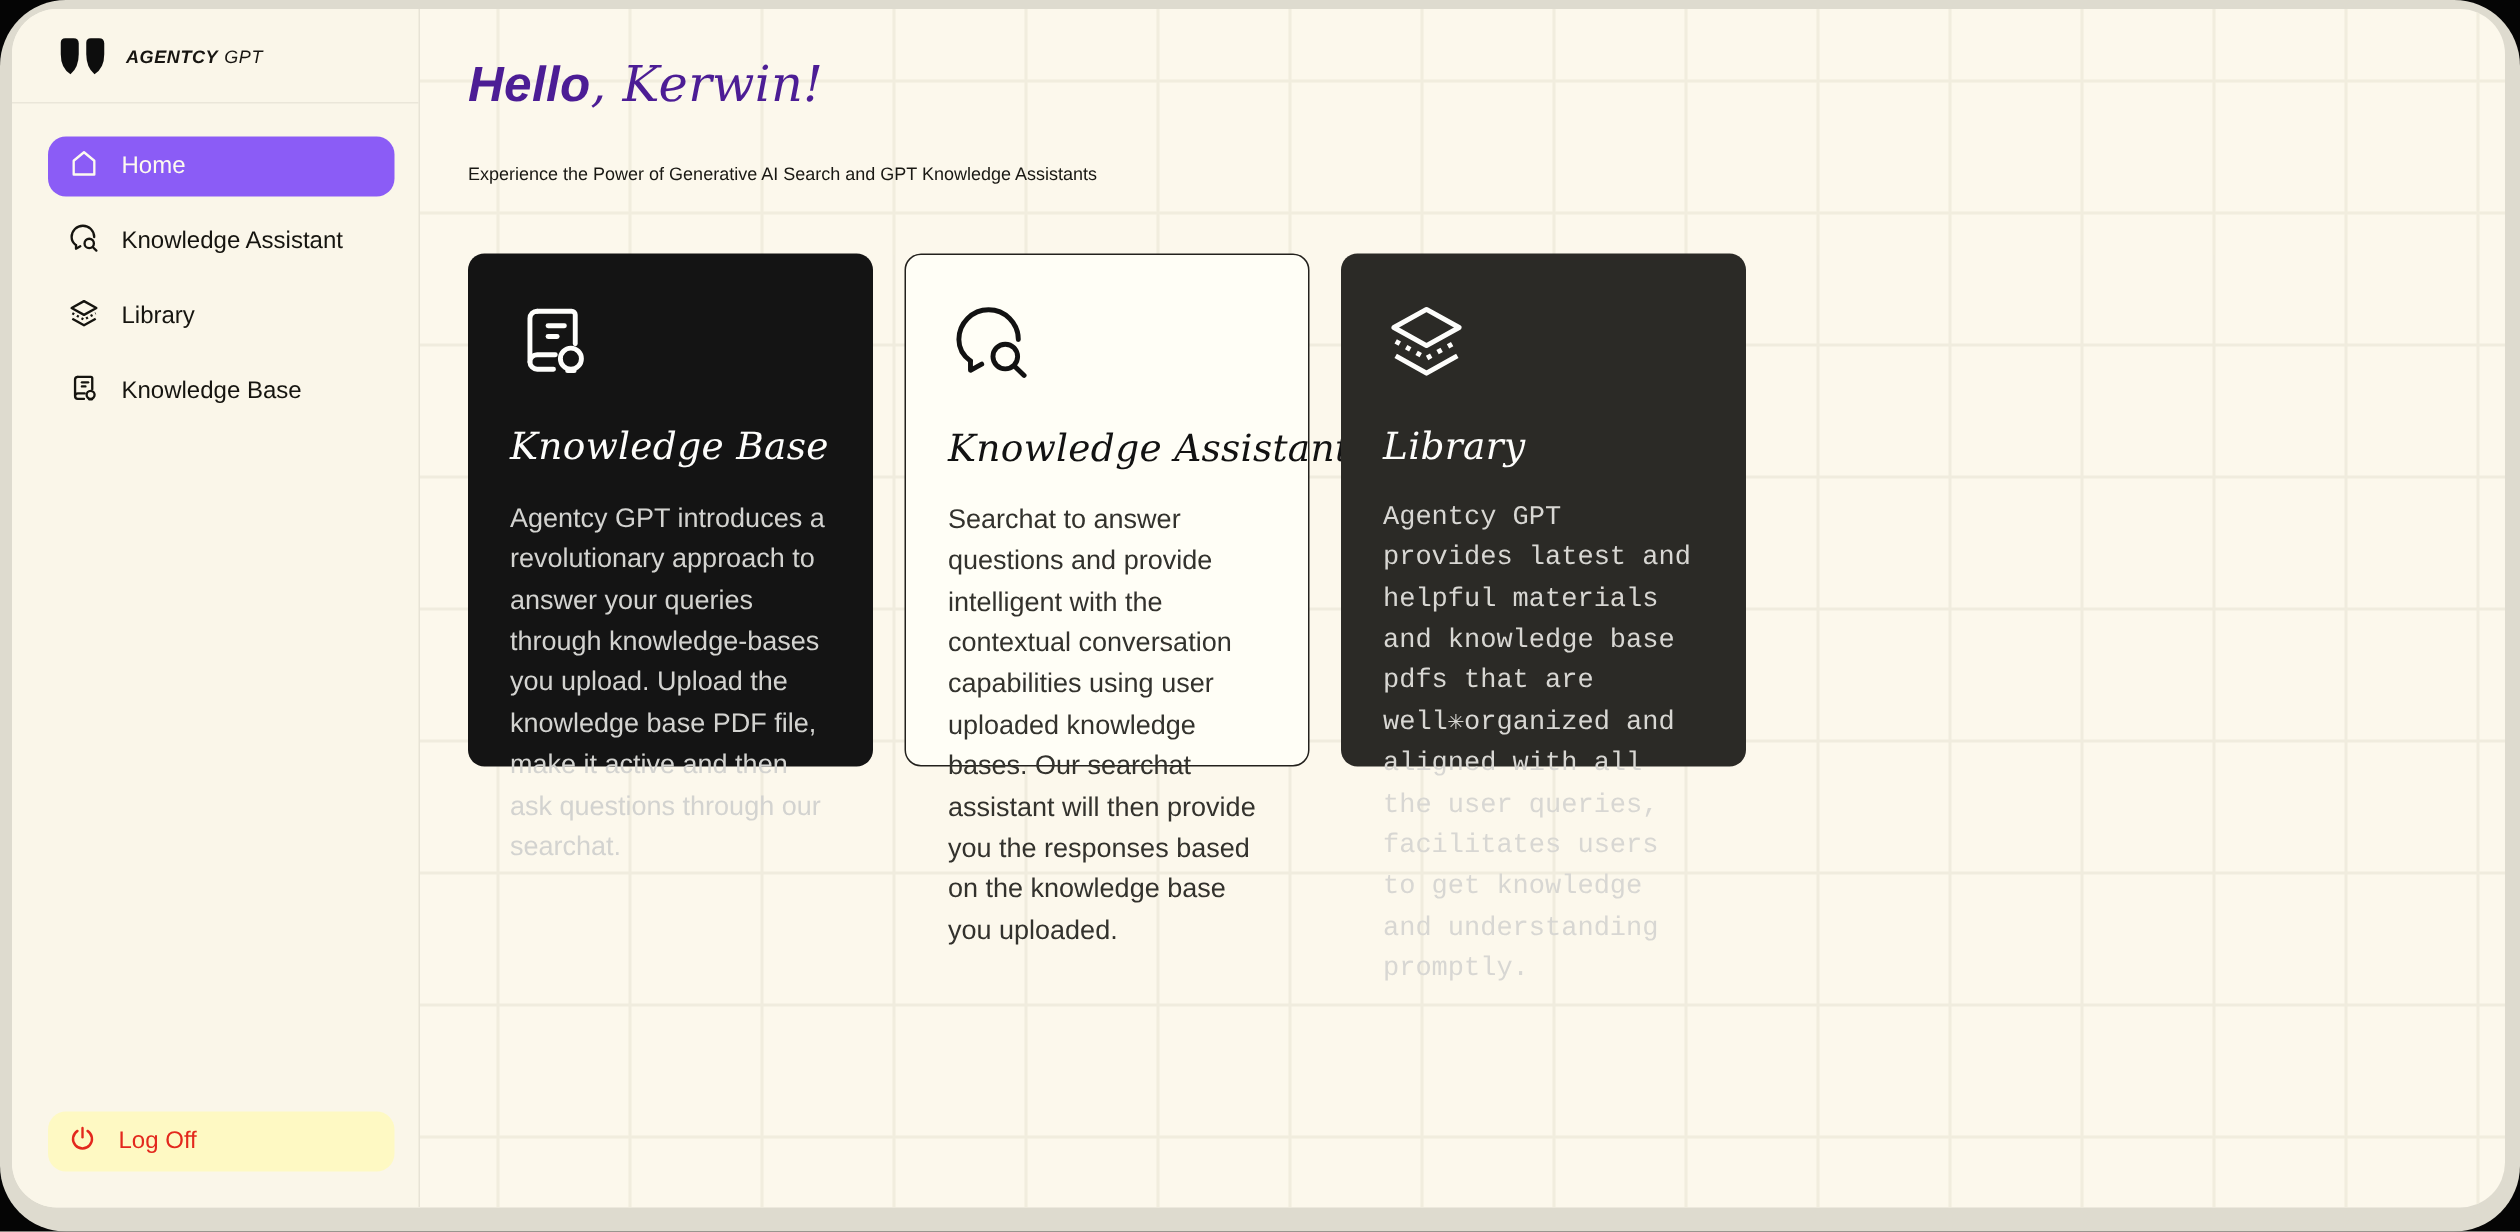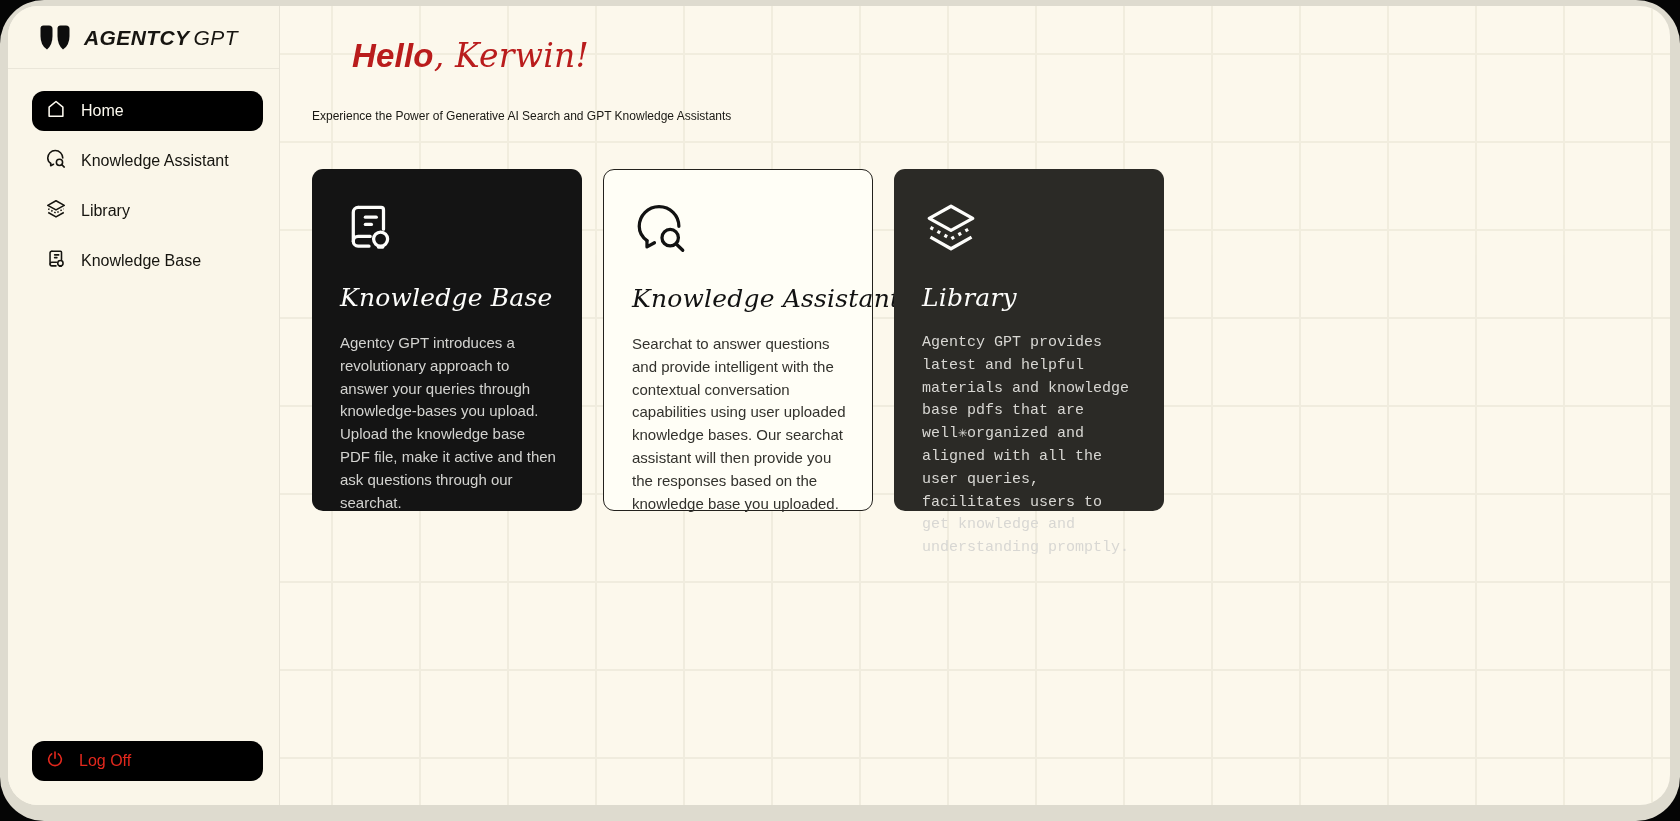--- a/index.html
+++ b/index.html
@@ -32,42 +32,42 @@
     border-right: 1px solid #e7e3d6;
     display: flex;
     flex-direction: column;
   }
   .brand {
     display: flex; align-items: center; gap: 12px;
     padding: 17px 24px 15px 30px;
     border-bottom: 1px solid #eae6d9;
   }
   .brand svg { width: 34px; height: 30px; display: block; }
-  .brand-text { font-size: 21px; letter-spacing: .4px; color: #171511; font-style: italic; white-space: nowrap; }
+  .brand-text { font-size: 12px; letter-spacing: .4px; color: #171511; font-style: italic; white-space: nowrap; }
   .brand-text .b { font-weight: 700; }
   .brand-text .l { font-weight: 400; margin-left: 4px; }
 
   .nav { flex: 1; padding: 22px 16px 0 24px; }
   .nav-item {
     display: flex; align-items: center; gap: 14px;
     height: 40px; padding: 0 13px; margin-bottom: 10px;
     border-radius: 12px;
     color: #15140f;
     font-size: 16px;
     cursor: pointer;
   }
   .nav-item svg { width: 22px; height: 22px; flex: 0 0 22px; }
-  .nav-item.active { background: #000000; color: #fdfaf0; }
+  .nav-item.active { background: #8b5cf6; color: #fdfaf0; }
 
   .logoff {
     margin: 0 16px 24px 24px;
     display: flex; align-items: center; gap: 14px;
     height: 40px; padding: 14px 13px;
     border-radius: 12px;
-    background: #000000;
+    background: #fef9c3;
     color: #e3281d;
     font-size: 16px;
     cursor: pointer;
   }
   .logoff svg { width: 20px; height: 20px; }
 
   
   .main {
     flex: 1;
     position: relative;
@@ -81,23 +81,22 @@
       linear-gradient(90deg, #efebdc 2px, transparent 2px);
     background-size: 88px 88px;
     background-position: -37px 47px;
     opacity: .85;
     pointer-events: none;
   }
   .main > * { position: relative; }
 
   h1.greeting {
     font-size: 33px;
-    color: #b91c1c;
+    color: #4c1d95;
     letter-spacing: .2px;
-    margin-left: 40px;
   }
   h1.greeting .g-bold { font-family: "Liberation Sans", sans-serif; font-weight: 800; font-style: italic; }
   h1.greeting .g-name { font-family: "DejaVu Serif", serif; font-weight: 400; font-style: italic; }
 
   .subtitle {
     margin-top: 34px;
     font-size: 12px;
     color: #191813;
   }
   .intro {
@@ -122,21 +121,21 @@
     margin-top: 26px;
     font-family: "DejaVu Serif", serif;
     font-style: italic;
     font-weight: 400;
     font-size: 25px;
     letter-spacing: .2px;
     white-space: nowrap;
   }
   .card-body {
     margin-top: 20px;
-    font-size: 15px;
+    font-size: 18px;
     line-height: 1.52;
   }
   .card.dark  .card-body { color: #d3d3d0; }
   .card.gray  .card-body { color: #d8d7d3; font-family: Liberation Mono, monospace; }
   .card.light .card-body { color: #33322d; }
 </style>
 </head>
 <body>
 
 <div class="rim"></div>

